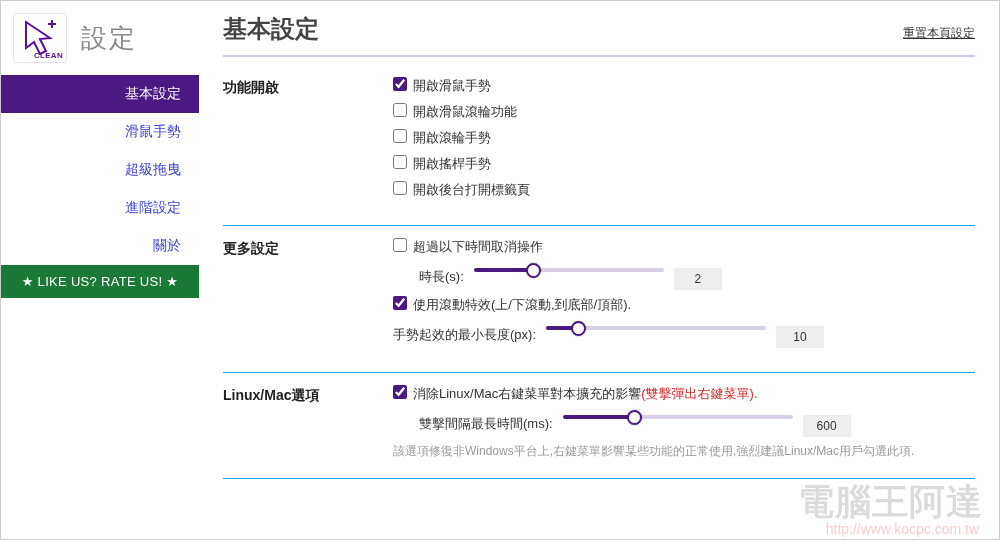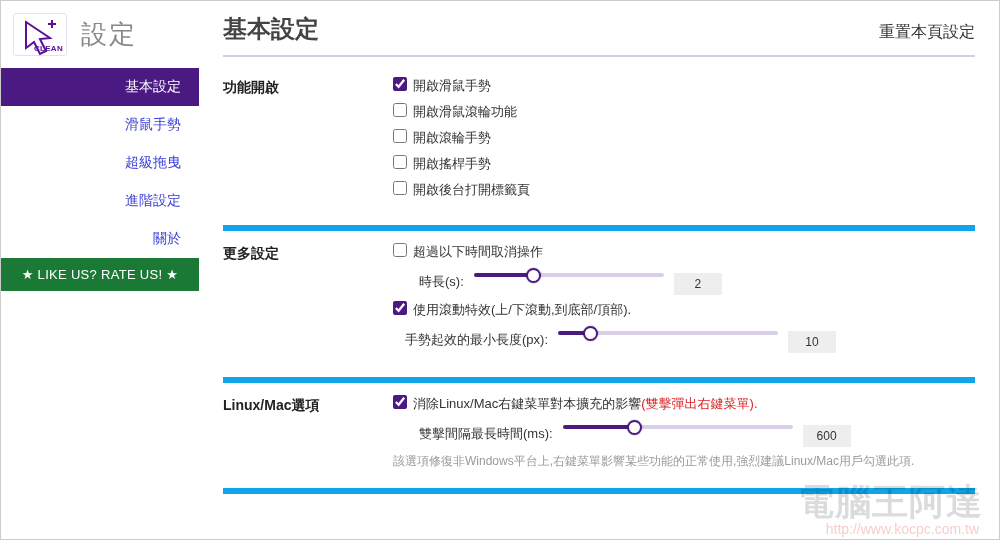--- a/index.html
+++ b/index.html
@@ -1,33 +1,33 @@
 <!DOCTYPE html>
 <html><head>
 <meta charset="utf-8">
 <style>
 *{box-sizing:border-box;margin:0;padding:0;font-family:"Microsoft YaHei","Noto Sans CJK",Arial,sans-serif}
 body{width:1000px;height:540px;background:#fff;overflow:hidden;border:1px solid #ccc;position:relative}
 .layout{display:flex;height:100%}
 .sidebar{width:198px;background:#fff;display:flex;flex-direction:column}
 .logo-row{display:flex;align-items:center;padding:12px 16px 12px 12px;gap:14px}
-.logo-box{width:54px;height:43px;border:1px solid #e8dff2;border-radius:3px;position:relative;background:#fff}
+.logo-box{width:54px;height:50px;border:1px solid #e8dff2;border-radius:3px;position:relative;background:#fff}
 .logo-box svg{position:absolute;left:6px;top:4px}
 .logo-clean{position:absolute;bottom:2px;right:3px;font-size:8px;font-weight:700;color:#5a0e9a;letter-spacing:.3px}
 .app-title{font-size:26px;color:#888;letter-spacing:2px}
 .nav{display:flex;flex-direction:column}
 .nav a{text-align:right;padding:10px 18px;font-size:14px;cursor:pointer;text-decoration:none}
 .nav a.active{background:#4b1982;color:#fff}
 .nav a.link{color:#3a40d9}
 .rate{background:#1b7936;color:#fff;font-size:13px;text-align:center;padding:9px 4px;letter-spacing:.3px}
 .main{flex:1;padding:8px 24px 20px 24px;position:relative;overflow:hidden}
 .head-row{display:flex;align-items:baseline;justify-content:space-between;border-bottom:2px solid #d7c9ea;padding:4px 0 10px 0;margin-bottom:14px}
 .page-h{font-size:24px;color:#444}
-.reset{font-size:16px;color:#333;cursor:pointer}
-.section{display:flex;padding:6px 0 18px 0;border-bottom:6px solid #0ea5e9;margin-bottom:6px}
+.reset{font-size:12px;color:#333;text-decoration:underline;cursor:pointer}
+.section{display:flex;padding:6px 0 18px 0;border-bottom:1px solid #0ea5e9;margin-bottom:6px}
 .section:last-of-type{border-bottom:none}
 .sec-label{width:170px;font-size:14px;font-weight:700;color:#222;padding-top:2px}
 .sec-body{flex:1;font-size:13px;color:#333}
 .row{display:flex;min-height:26px}
 .chk{width:14px;height:14px;margin-right:6px;accent-color:#4b1982}
 .red{color:#d92222}
 .hint{color:#9a9a9a;font-size:12px;margin-top:4px}
 .slider-row{display:flex;align-items:flex-start;gap:10px;margin:4px 0 6px 26px}
 .slider-row .lbl{font-size:13px;color:#333;white-space:nowrap}
 input[type=range]{-webkit-appearance:none;height:4px;background:linear-gradient(#4b1982,#4b1982) left/var(--f,50%) 100% no-repeat,#d9d0e8;border-radius:2px;outline:none;width:190px}
@@ -103,21 +103,21 @@
           </div>
         <div class="slider-row">
           <span class="lbl">時長(s):</span>
           <input type="range" min="0" max="10" value="3" style="--f: 30%;">
           <div class="valbox">2</div>
         </div>
         <div class="row">
             <input type="checkbox" class="chk" id="c-sc" checked="" style="">
             <label for="c-sc">使用滾動特效(上/下滾動,到底部/頂部).</label>
           </div>
-        <div class="slider-row" style="margin-left:12px">
+        <div class="slider-row" style="margin-left:0">
           <span class="lbl">手勢起效的最小長度(px):</span>
           <input type="range" min="0" max="100" value="12" style="--f: 12%; width: 220px;">
           <div class="valbox">10</div>
         </div>
       </div>
     </div>
 
     <div class="section">
       <div class="sec-label">Linux/Mac選項</div>
       <div class="sec-body">

